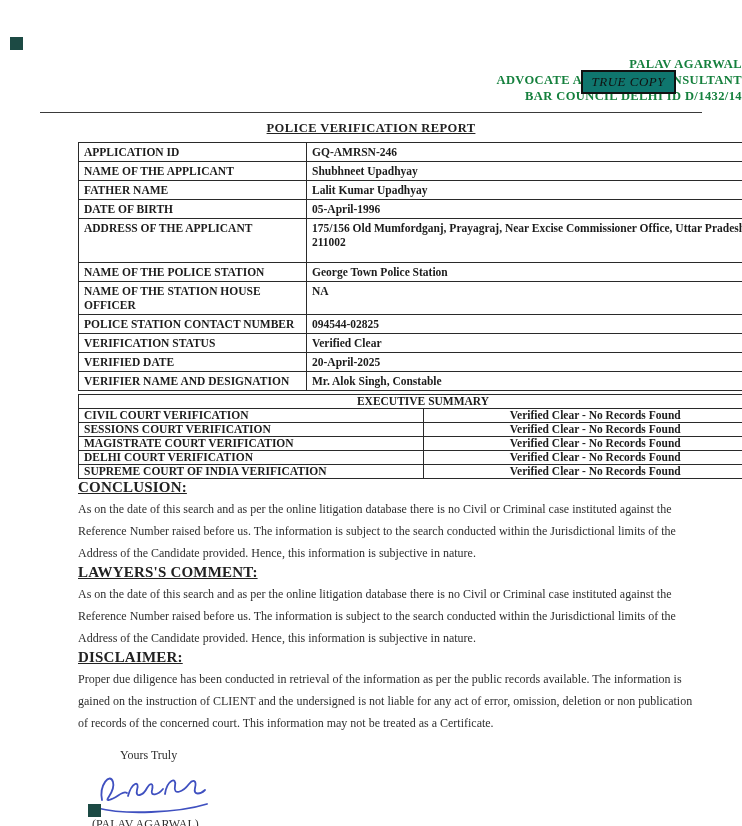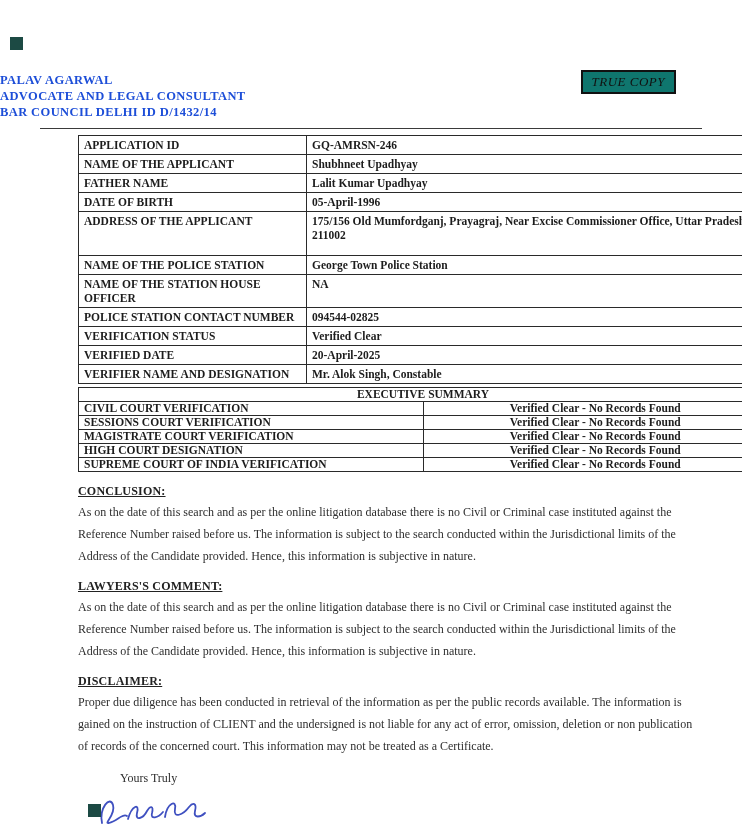--- a/index.html
+++ b/index.html
@@ -19,27 +19,27 @@
   .stamp {
     position: absolute; top: 70px; right: 66px;
     border: 2px solid #111;
     padding: 2px 9px;
     font-weight: normal; font-style: italic;
     font-size: 13px; letter-spacing: .5px; color: #111;
     background: #0f766e;
   }
 
   .letterhead {
-    padding-top: 72px;
-    text-align: left;
+    padding-top: 56px;
+    text-align: right;
     font-weight: bold;
     font-size: 12.5px;
     line-height: 16px;
     letter-spacing: .4px;
-    color: #1d4ed8;
+    color: #15803d;
   }
 
   .rule { border: none; border-top: 1px solid #3a3a3a; margin: 8px 40px 0 40px; }
 
   .doc-title {
     text-align: center;
     font-weight: bold;
     font-size: 12.5px;
     letter-spacing: .4px;
     margin-top: 8px;
@@ -63,23 +63,23 @@
   .details .lbl { width: 228px; }
   .details tr:nth-child(5) td { height: 44px; }
 
   .summary { margin-top: 3px; }
   .summary td { line-height: 13px; padding: 0 5px; }
   .summary .sum-title { text-align: center; }
   .summary .lbl { width: 228px; }
   .summary .val { text-align: center; }
 
   .sec-heading {
-    font-weight: bold; font-size: 12px; color: #222;
+    font-weight: bold; font-size: 15px; color: #222;
     text-decoration: underline;
-    margin-top: 12px; letter-spacing: .2px;
+    letter-spacing: .2px;
   }
   .sec-body { margin: 2px 0 0 0; font-size: 12px; line-height: 22px; color: #2e2e2e; }
 
   .yours { margin: 14px 0 0 42px; font-size: 12px; }
   .signature-wrap { margin: 4px 0 0 14px; height: 50px; }
   .signature-wrap svg path { fill: none; stroke: #3f50c0; stroke-width: 1.8; stroke-linecap: round; }
   .signatory { margin: 0 0 0 14px; font-size: 12px; }
 </style>
 </head>
 <body>
@@ -94,20 +94,23 @@
   </div>
 
   <div class="letterhead">
     <div>PALAV AGARWAL</div>
     <div>ADVOCATE AND LEGAL CONSULTANT</div>
     <div>BAR COUNCIL DELHI ID D/1432/14</div>
   </div>
 
   <hr class="rule">
 
+  <div class="doc-title">
+    <span>POLICE VERIFICATION REPORT</span>
+  </div>
 
   <div class="content">
 
     <table class="details">
       <tbody id="details-body">
           <tr>
             <td class="lbl">APPLICATION ID</td>
             <td class="val">GQ-AMRSN-246</td>
           </tr>
           <tr>
@@ -164,21 +167,21 @@
           </tr>
           <tr>
             <td class="lbl">SESSIONS COURT VERIFICATION</td>
             <td class="val">Verified Clear - No Records Found</td>
           </tr>
           <tr>
             <td class="lbl">MAGISTRATE COURT VERIFICATION</td>
             <td class="val">Verified Clear - No Records Found</td>
           </tr>
           <tr>
-            <td class="lbl">HIGH COURT DESIGNATION</td>
+            <td class="lbl">DELHI COURT VERIFICATION</td>
             <td class="val">Verified Clear - No Records Found</td>
           </tr>
           <tr>
             <td class="lbl">SUPREME COURT OF INDIA VERIFICATION</td>
             <td class="val">Verified Clear - No Records Found</td>
           </tr>
         </tbody>
     </table>
 
     <div class="section">

